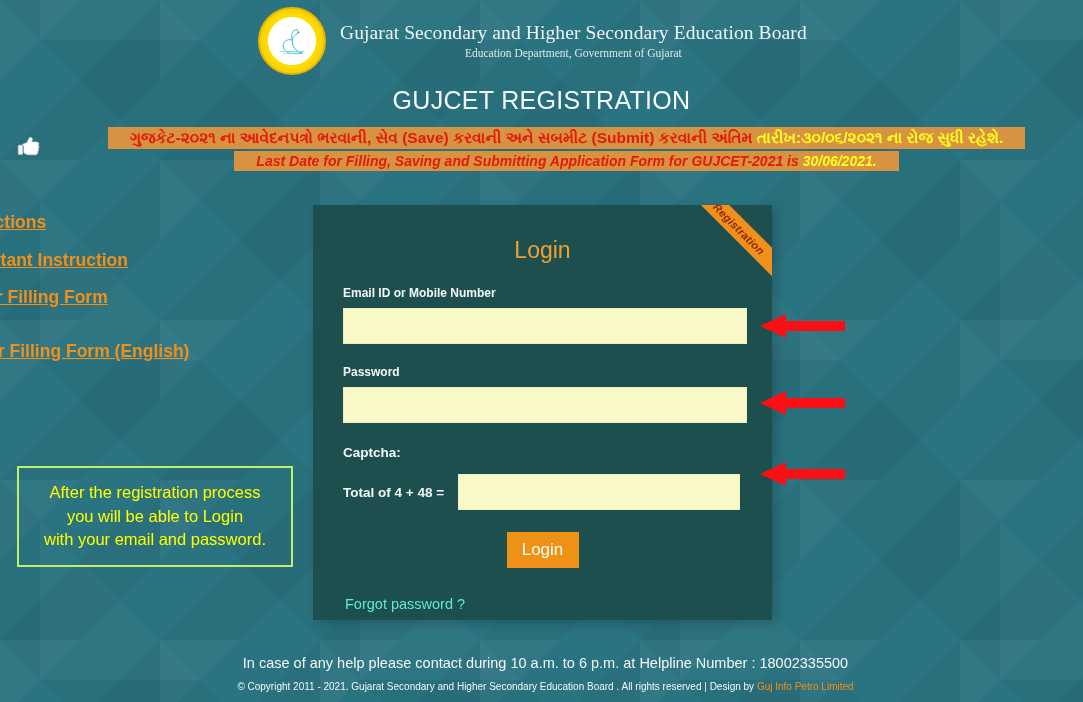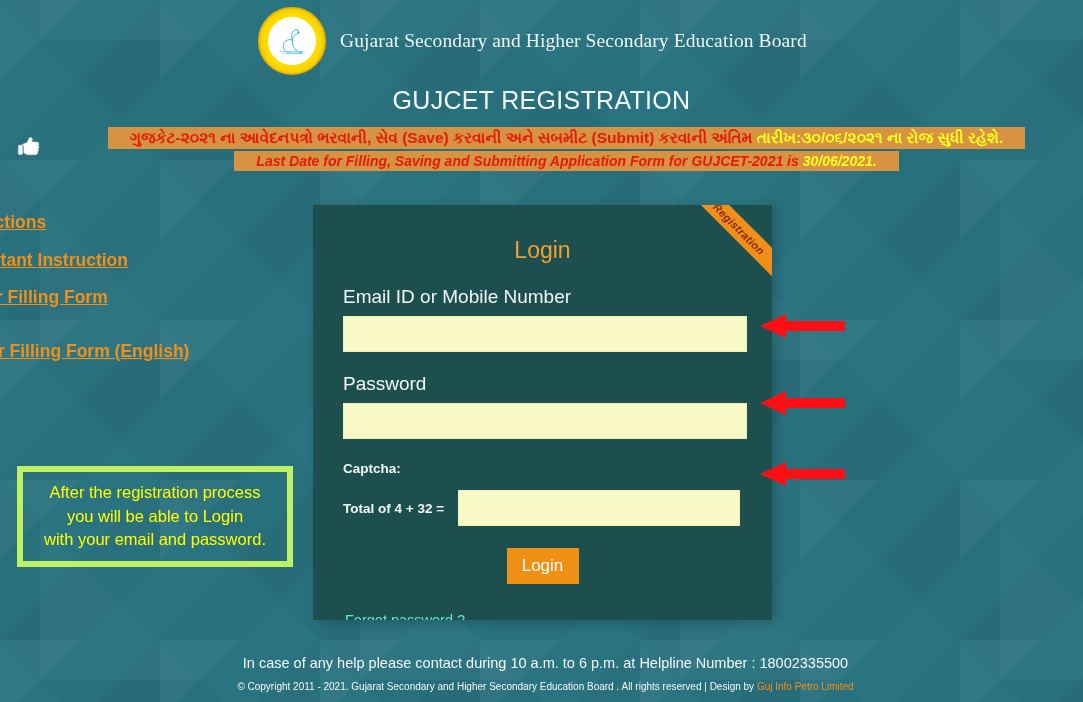--- a/index.html
+++ b/index.html
@@ -143,21 +143,21 @@
   .side-link.s3 { margin-left: -78px; margin-top: 20px; }
   .side-link.s4 { margin-left: -76px; margin-top: 36px; }
 
   
   .note-box {
     position: absolute;
     left: 17px;
     top: 466px;
     width: 276px;
     height: 101px;
-    border: 6px solid #bef264;
+    border: 2px solid #bef264;
     display: flex;
     flex-direction: column;
     justify-content: center;
     align-items: center;
     padding: 4px 8px;
   }
   .note-line {
     color: #ffff00;
     font-size: 16.5px;
     line-height: 1.45;
@@ -195,22 +195,22 @@
     text-align: center;
     color: #f0a030;
     font-size: 23px;
     padding-top: 32px;
   }
   .form {
     padding: 22px 30px 0 30px;
   }
   .field-label {
     color: #f1f6f6;
-    font-size: 19px;
-    font-weight: normal;
+    font-size: 12px;
+    font-weight: bold;
     margin-bottom: 8px;
   }
   .text-input {
     display: block;
     width: 404px;
     height: 36px;
     background: #f9f9c7;
     border: 1px solid #f0f0b6;
     outline: none;
     font-family: "Liberation Sans", sans-serif;
@@ -315,20 +315,21 @@
       <div class="ring"></div>
       <svg class="swan" viewBox="0 0 48 48">
         <path d="M30 11c-3.2 0-5.6 2.2-6.2 5.2-.5 2.4-.2 4.8.6 7-1.6-.8-3.6-1-5.4-.4-3.4 1.1-5.4 4.2-5 7.6.5 4.3 4.4 7.6 9.6 7.6h12.5c-4.6-1-8.2-3.6-10.2-7.3-1.5-2.8-1.9-6-1.2-9 .5-2.2 1.8-4 3.6-5.1l2.4-1.5c.6-.4.9-1.1.7-1.8-.2-.8-.9-1.3-1.4-1.3z" fill="none" stroke="#39b6d8" stroke-width="1.1"></path>
         <circle cx="31.4" cy="14.2" r="1.1" fill="#19a6d0"></circle>
         <path d="M10 36h28" stroke="#7fd2e8" stroke-width="1" fill="none"></path>
         <path d="M13 38.5h22" stroke="#7fd2e8" stroke-width="0.8" fill="none"></path>
       </svg>
     </div>
     <div class="header-titles">
       <div class="header-title">Gujarat Secondary and Higher Secondary Education Board</div>
+      <div class="header-sub">Education Department, Government of Gujarat</div>
     </div>
   </div>
 
   <div class="page-title">GUJCET REGISTRATION</div>
 
   <div class="notice-wrap">
     <svg class="hand-icon" viewBox="0 0 32 30">
       <path d="M9 13.5c0-1 .4-1.6 1.3-1.9l2.6-.8c.8-.3 1.4-.8 1.7-1.6l1.1-3c.3-.9 1-1.5 1.9-1.5 1.2 0 2 .9 2 2.1 0 .9-.3 1.9-.8 2.9h5.4c1.3 0 2.3 1 2.3 2.2 0 .6-.2 1.1-.6 1.5.5.4.8 1 .8 1.7 0 .8-.4 1.4-1 1.8.3.4.5.9.5 1.4 0 .8-.4 1.5-1.1 1.8.1.3.2.6.2.9 0 1.3-1 2.3-2.4 2.3h-7.2c-1.4 0-2.6-.4-3.6-1.1l-1.6-1.1V13.5z" fill="#ffffff" stroke="#cfe0e0" stroke-width="0.7"></path>
       <rect x="4.5" y="13" width="4.6" height="10" rx="1" fill="#f2f2ee" stroke="#cfe0e0" stroke-width="0.7"></rect>
     </svg>
@@ -368,21 +369,21 @@
       <input class="text-input" type="text" placeholder="" style="">
 
       <div class="field-gap"></div>
 
       <div class="field-label">Password</div>
       <input class="text-input" type="password" placeholder="" style="">
 
       <div class="captcha-label">Captcha:</div>
 
       <div class="captcha-row">
-        <span class="captcha-q">Total of 4 + 32 =</span>
+        <span class="captcha-q">Total of 4 + 48 =</span>
         <input class="captcha-input" type="text" placeholder="" style="">
       </div>
 
       <button class="login-btn">Login</button>
 
       <div class="bottom-links">
         <a class="bottom-link">Forgot password ?</a>
       </div>
     </div>
   </div>

